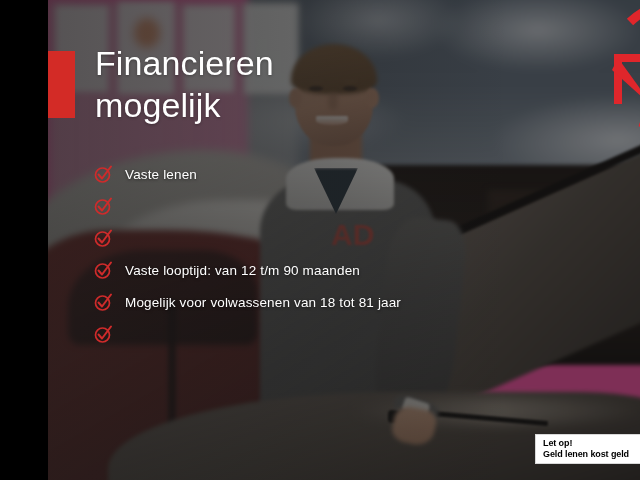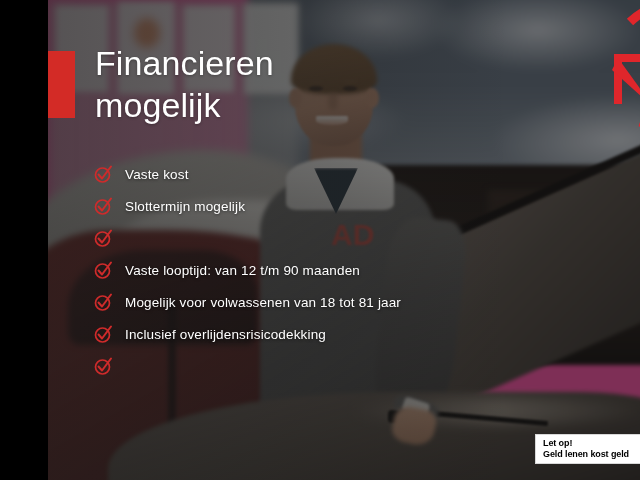--- a/index.html
+++ b/index.html
@@ -454,31 +454,30 @@
   <div class="bullets">
 
 
     <div class="bullet">
       <span class="tick">
         <svg width="20" height="20" viewBox="0 0 20 20" xmlns="http://www.w3.org/2000/svg">
           <circle cx="9.5" cy="11" r="7" fill="none" stroke="#cf2b2b" stroke-width="1.7"></circle>
           <path d="M 5.5 10.5 L 9 14.5 L 18 2.5" fill="none" stroke="#cf2b2b" stroke-width="2" stroke-linecap="round" stroke-linejoin="round"></path>
         </svg>
       </span>
-      <span class="label">Vaste kost</span>
+      <span class="label">Vaste lenen</span>
     </div>
 
     <div class="bullet">
       <span class="tick">
         <svg width="20" height="20" viewBox="0 0 20 20" xmlns="http://www.w3.org/2000/svg">
           <circle cx="9.5" cy="11" r="7" fill="none" stroke="#cf2b2b" stroke-width="1.7"></circle>
           <path d="M 5.5 10.5 L 9 14.5 L 18 2.5" fill="none" stroke="#cf2b2b" stroke-width="2" stroke-linecap="round" stroke-linejoin="round"></path>
         </svg>
       </span>
-      <span class="label">Slottermijn mogelijk</span>
     </div>
 
     <div class="bullet">
       <span class="tick">
         <svg width="20" height="20" viewBox="0 0 20 20" xmlns="http://www.w3.org/2000/svg">
           <circle cx="9.5" cy="11" r="7" fill="none" stroke="#cf2b2b" stroke-width="1.7"></circle>
           <path d="M 5.5 10.5 L 9 14.5 L 18 2.5" fill="none" stroke="#cf2b2b" stroke-width="2" stroke-linecap="round" stroke-linejoin="round"></path>
         </svg>
       </span>
     </div>
@@ -496,29 +495,20 @@
     <div class="bullet">
       <span class="tick">
         <svg width="20" height="20" viewBox="0 0 20 20" xmlns="http://www.w3.org/2000/svg">
           <circle cx="9.5" cy="11" r="7" fill="none" stroke="#cf2b2b" stroke-width="1.7"></circle>
           <path d="M 5.5 10.5 L 9 14.5 L 18 2.5" fill="none" stroke="#cf2b2b" stroke-width="2" stroke-linecap="round" stroke-linejoin="round"></path>
         </svg>
       </span>
       <span class="label">Mogelijk voor volwassenen van 18 tot 81 jaar</span>
     </div>
 
-    <div class="bullet">
-      <span class="tick">
-        <svg width="20" height="20" viewBox="0 0 20 20" xmlns="http://www.w3.org/2000/svg">
-          <circle cx="9.5" cy="11" r="7" fill="none" stroke="#cf2b2b" stroke-width="1.7"></circle>
-          <path d="M 5.5 10.5 L 9 14.5 L 18 2.5" fill="none" stroke="#cf2b2b" stroke-width="2" stroke-linecap="round" stroke-linejoin="round"></path>
-        </svg>
-      </span>
-      <span class="label">Inclusief overlijdensrisicodekking</span>
-    </div>
 
     <div class="bullet">
       <span class="tick">
         <svg width="20" height="20" viewBox="0 0 20 20" xmlns="http://www.w3.org/2000/svg">
           <circle cx="9.5" cy="11" r="7" fill="none" stroke="#cf2b2b" stroke-width="1.7"></circle>
           <path d="M 5.5 10.5 L 9 14.5 L 18 2.5" fill="none" stroke="#cf2b2b" stroke-width="2" stroke-linecap="round" stroke-linejoin="round"></path>
         </svg>
       </span>
     </div>
 

